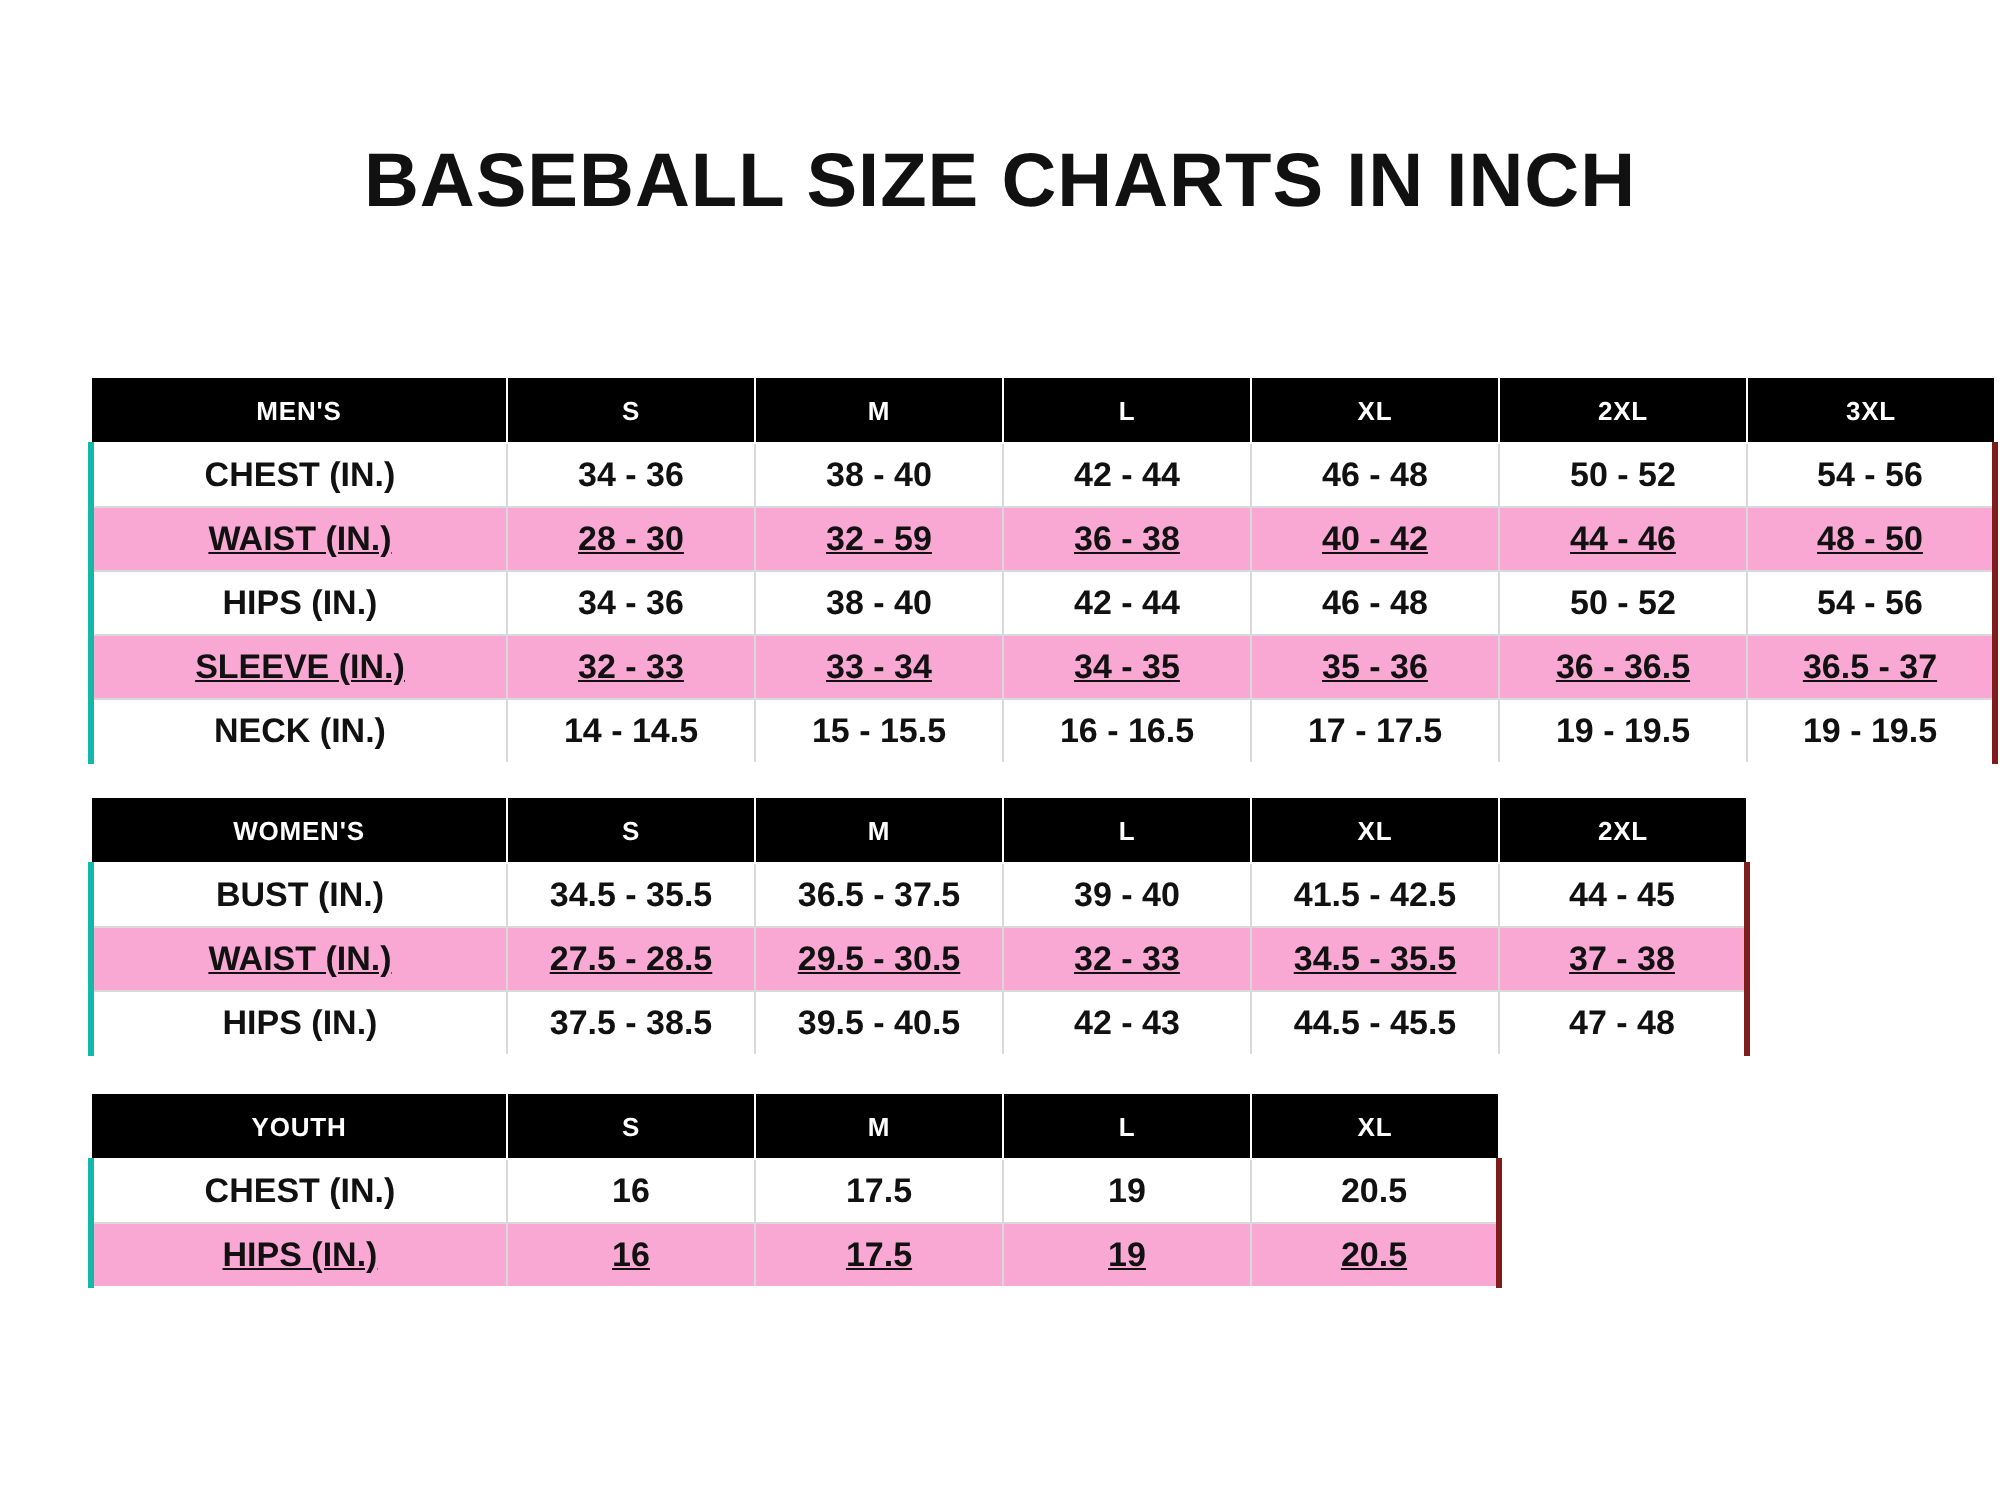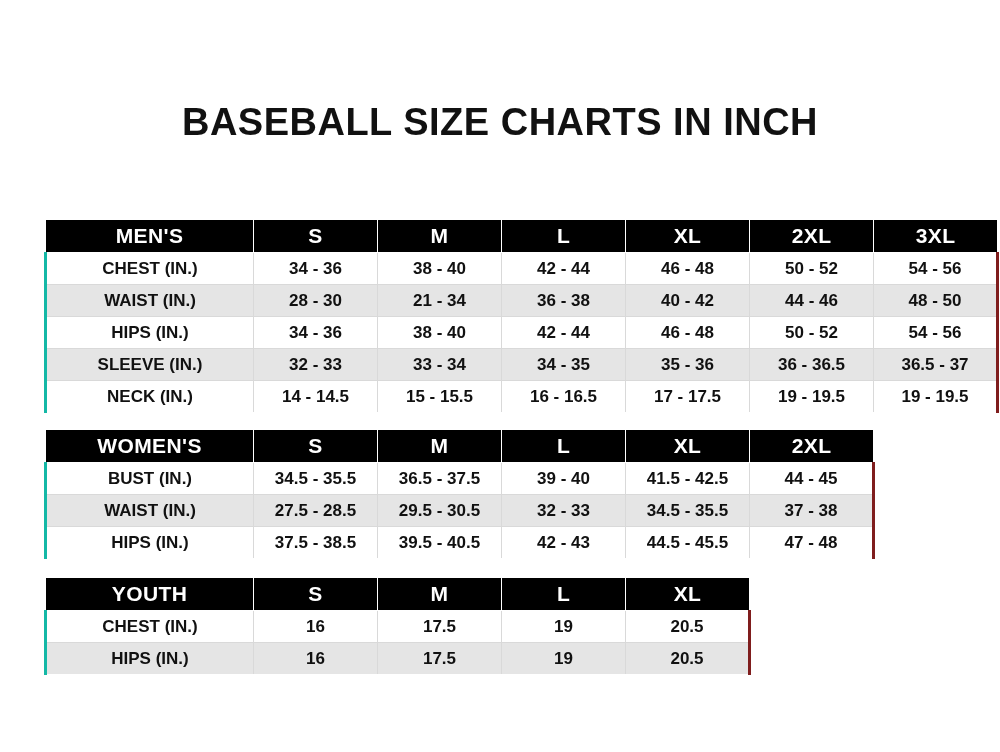--- a/index.html
+++ b/index.html
@@ -13,21 +13,20 @@
     font-family: "Liberation Sans", sans-serif;
     color: #000000;
     position: relative;
     overflow: hidden;
   }
   .page {
     width: 1000px;
     height: 536px;
     position: relative;
     background: #ffffff;
-    margin-top: 31px;
   }
   .title {
     position: absolute;
     top: 70px;
     left: 0;
     width: 1000px;
     text-align: center;
     font-size: 38px;
     font-weight: bold;
     letter-spacing: 0.5px;
@@ -47,29 +46,30 @@
     font-weight: bold;
     font-size: 17px;
     height: 31px;
     padding: 0;
     background: #ffffff;
     color: #111111;
   }
   table.sizetable thead th {
     background: #000000;
     color: #ffffff;
-    font-size: 21px;
+    font-size: 13px;
     letter-spacing: 0.4px;
     height: 32px;
   }
   table.sizetable thead th.rowlabel-head {
     text-align: center;
   }
   table.sizetable tbody tr.alt td {
-    background: #e5e5e5;
+    background: #f9a8d4;
+    text-decoration: underline;
   }
   table.sizetable tbody td.rowlabel {
     text-align: center;
     font-size: 17px;
   }
   table.sizetable tbody td {
     border: 1px solid #d9d9d9;
   }
   table.sizetable tbody tr td:first-child {
     border-left: 3px solid #14b8a6;
@@ -130,21 +130,21 @@
         <td>34 - 36</td>
         <td>38 - 40</td>
         <td>42 - 44</td>
         <td>46 - 48</td>
         <td>50 - 52</td>
         <td>54 - 56</td>
       </tr>
       <tr class="alt">
         <td class="rowlabel">WAIST (IN.)</td>
         <td>28 - 30</td>
-        <td>21 - 34</td>
+        <td>32 - 59</td>
         <td>36 - 38</td>
         <td>40 - 42</td>
         <td>44 - 46</td>
         <td>48 - 50</td>
       </tr>
       <tr>
         <td class="rowlabel">HIPS (IN.)</td>
         <td>34 - 36</td>
         <td>38 - 40</td>
         <td>42 - 44</td>

